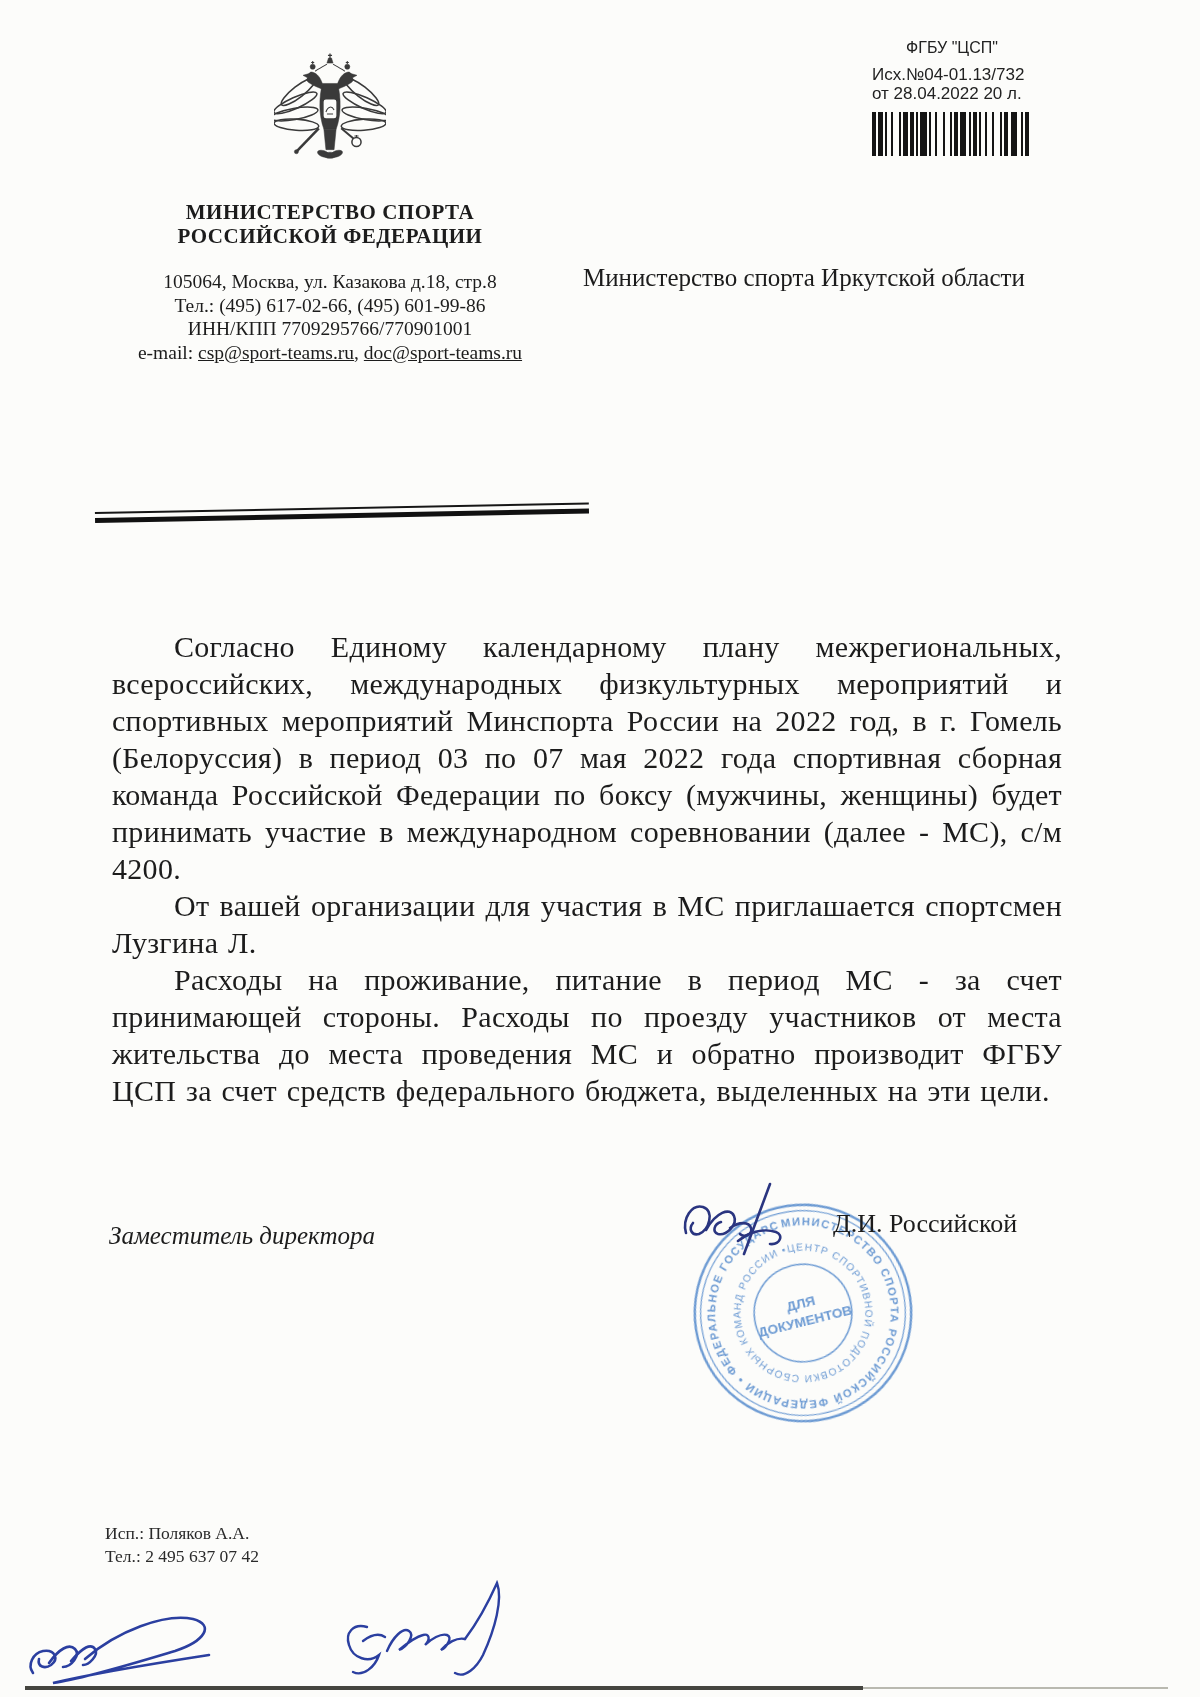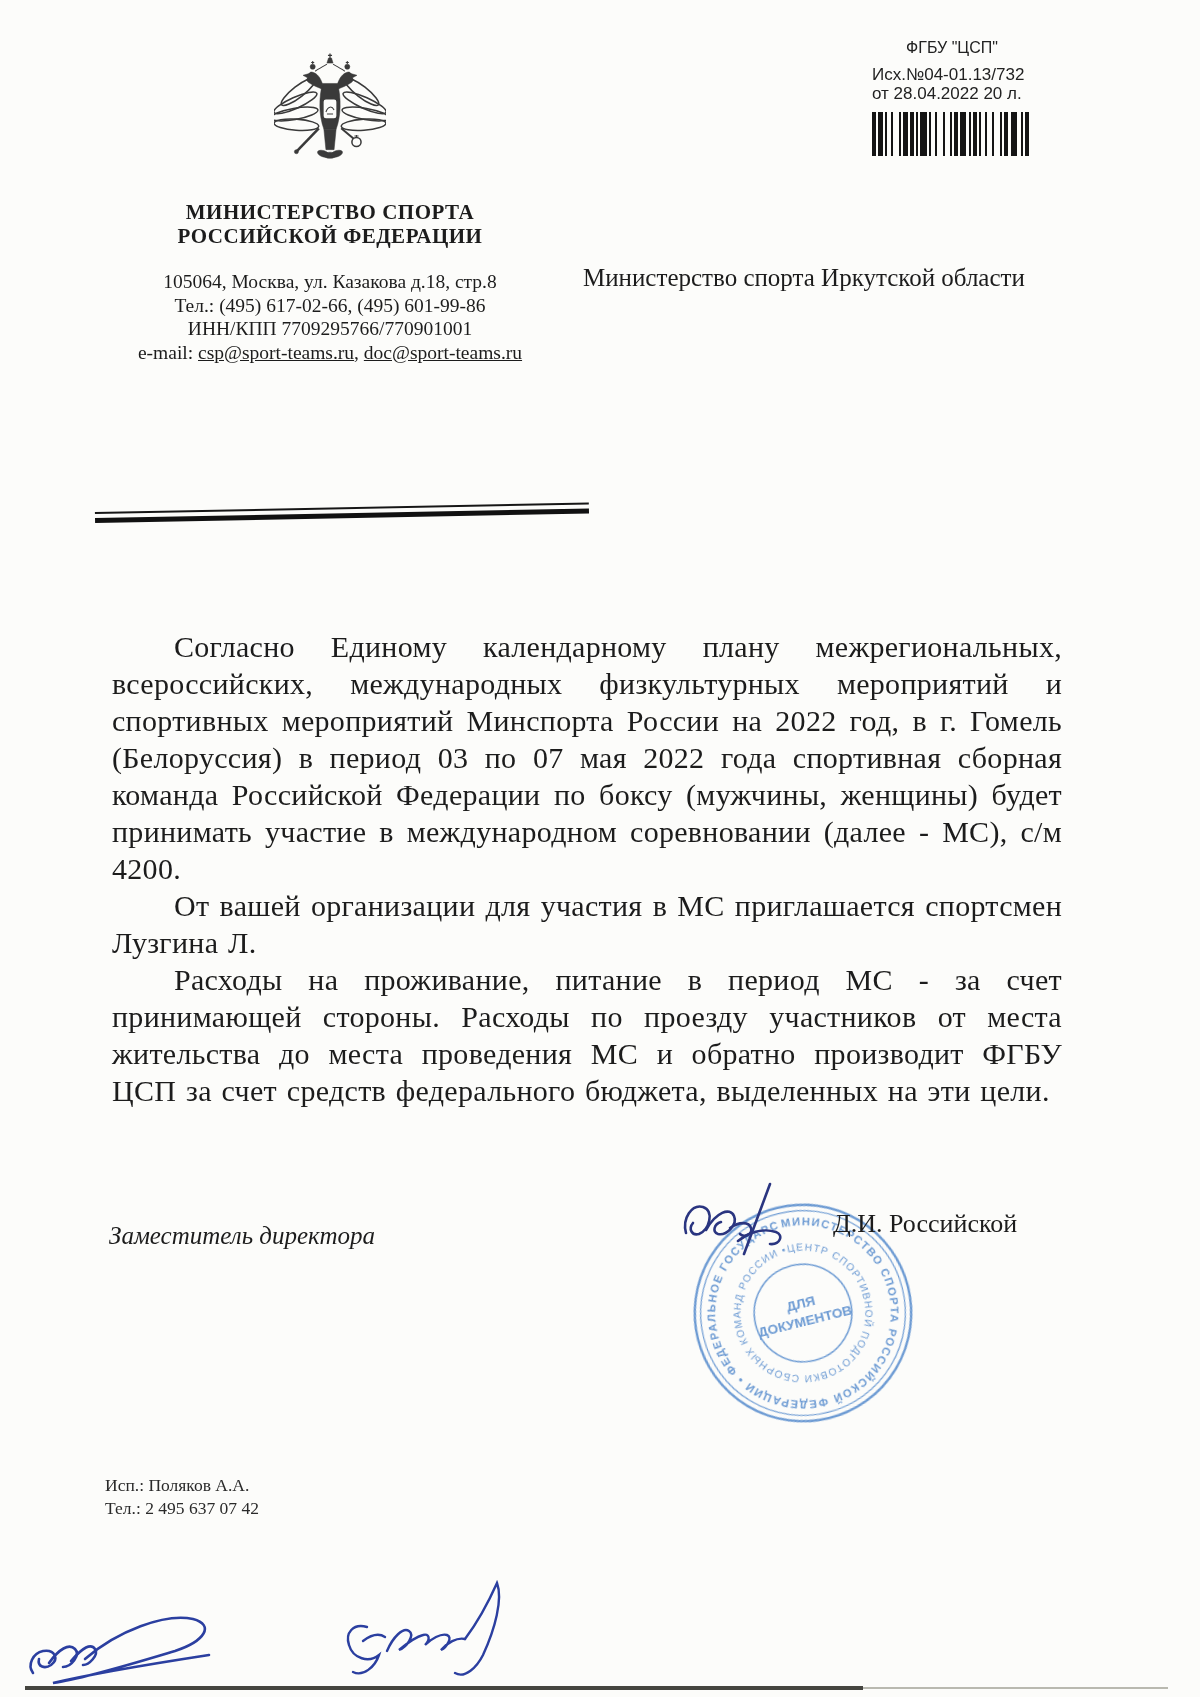--- a/index.html
+++ b/index.html
@@ -39,21 +39,21 @@
   .bodytext{left:112px;top:628px;width:950px;font-size:30px;line-height:37px;
     text-align:justify;letter-spacing:.3px;word-spacing:2px;}
   .bodytext p{margin:0;text-indent:62px;}
 
   .sig-title{left:109px;top:1222px;font-size:25px;font-style:italic;}
   .sig-name{left:833px;top:1209px;font-size:26px;}
 
   .stamp{left:686px;top:1196px;opacity:.82;filter:blur(.35px);transform:rotate(-14deg);}
   .ink{filter:blur(.2px);}
 
-  .footerblock{left:105px;top:1474px;font-size:17.5px;line-height:23px;color:#2a2a2a;}
+  .footerblock{left:105px;top:1522px;font-size:17.5px;line-height:23px;color:#2a2a2a;}
 
   .scanline1{left:25px;top:1686px;width:838px;height:4px;background:#45453f;}
   .scanline2{left:863px;top:1687px;width:305px;height:2px;background:#b9b9b0;}
 </style>
 </head>
 <body>
 
 <div id="page">
 
   <div class="abs refblock">

